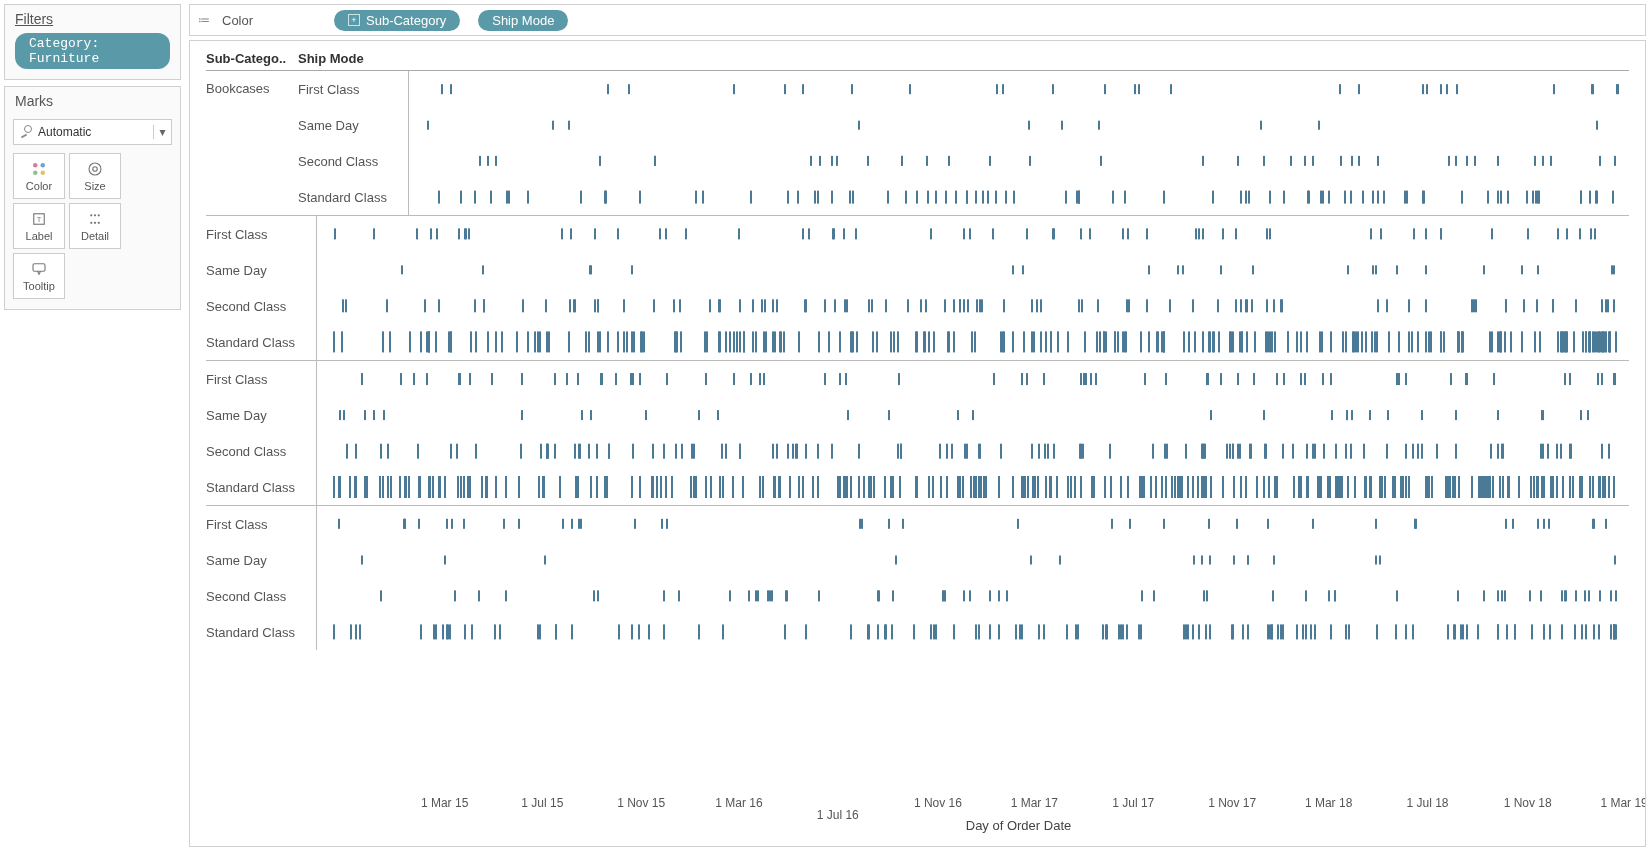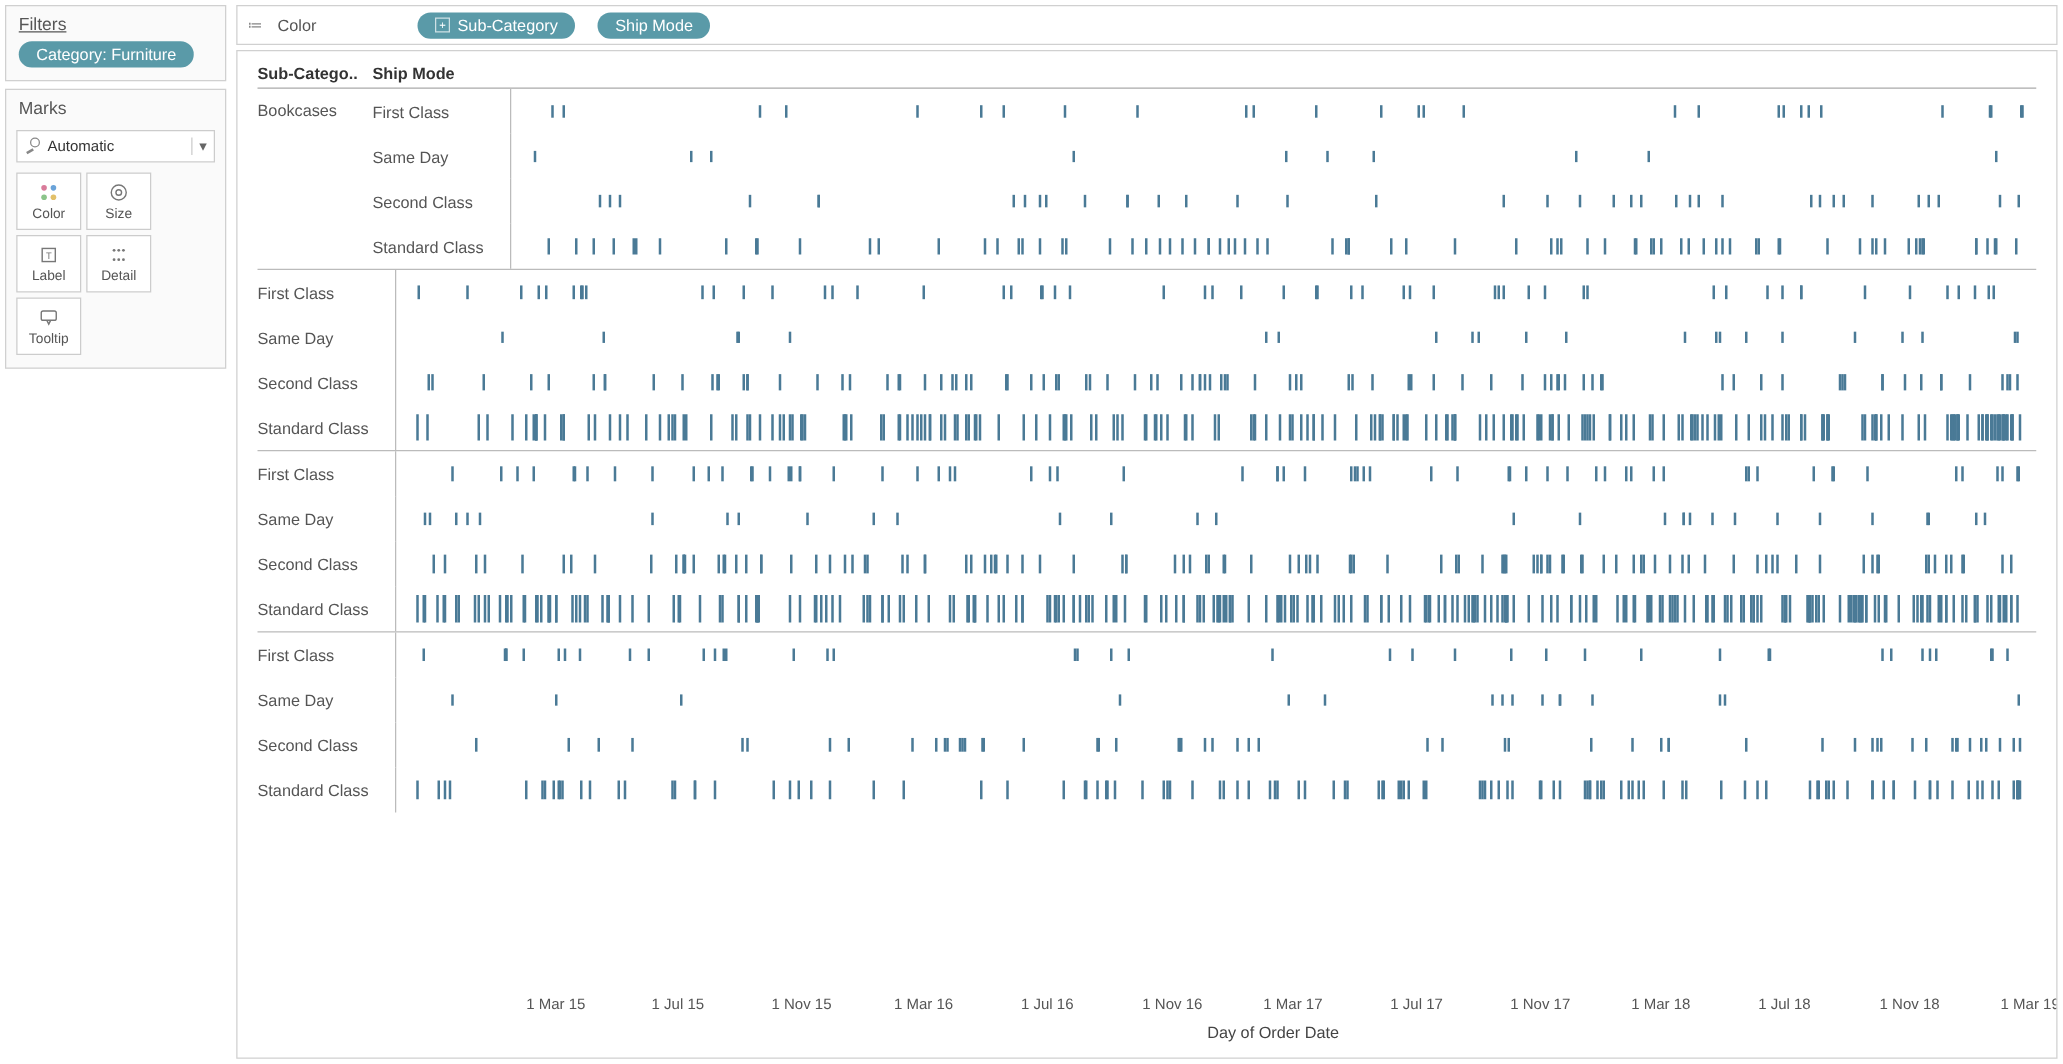--- a/index.html
+++ b/index.html
@@ -3,21 +3,21 @@
 <meta charset="utf-8">
 <style>
 * { box-sizing: border-box; margin: 0; padding: 0; }
 body { font-family: "Segoe UI", Arial, sans-serif; font-size: 12px; color: #333; background: #fff; }
 .app { display: flex; width: 1650px; height: 851px; }
 .left-panel { width: 185px; display: flex; flex-direction: column; gap: 6px; padding: 4px; }
 .card { border: 1px solid #d0d0d0; background: #fafafa; }
 .card-title { padding: 6px 10px; font-size: 14px; color: #555; }
 .pages-card { height: 60px; }
 .filters-card .card-title { padding-bottom: 2px; text-decoration: underline; }
-.filter-pill { margin: 4px 10px 10px; }
+.filter-pill { margin: 4px 10px 10px; font-family: Liberation Mono, monospace; }
 .pill { display: inline-flex; align-items: center; padding: 3px 14px; border-radius: 12px; font-size: 13px; color: #fff; }
 .pill-teal { background: #5a9aa8; }
 .pill-green { background: #3aa76d; }
 .expand-box { display: inline-flex; align-items: center; justify-content: center; width: 12px; height: 12px; border: 1px solid rgba(255,255,255,0.7); margin-right: 6px; font-size: 9px; line-height: 1; }
 .marks-card { }
 .marks-select { display: flex; align-items: center; margin: 4px 8px; border: 1px solid #ccc; background: #fff; height: 26px; font-size: 12px; }
 .marks-select-main { flex: 1; display: flex; align-items: center; padding: 0 6px; gap: 4px; }
 .marks-select-arrow { width: 18px; border-left: 1px solid #ccc; display: flex; align-items: center; justify-content: center; color: #666; }
 .marks-grid { display: flex; flex-wrap: wrap; gap: 4px; padding: 4px 8px 10px; }
 .marks-btn { width: 52px; height: 46px; border: 1px solid #ccc; background: #fff; display: flex; flex-direction: column; align-items: center; justify-content: center; gap: 2px; font-size: 11px; color: #555; }
@@ -1478,21 +1478,21 @@
         <div class="x-axis-spacer"></div>
         <div class="x-axis-ticks" id="x-axis-ticks">
             <div class="x-tick" style="left: 99.6%;">1 Mar 19</div>
             <div class="x-tick" style="left: 91.7%;">1 Nov 18</div>
             <div class="x-tick" style="left: 83.5%;">1 Jul 18</div>
             <div class="x-tick" style="left: 75.4%;">1 Mar 18</div>
             <div class="x-tick" style="left: 67.5%;">1 Nov 17</div>
             <div class="x-tick" style="left: 59.4%;">1 Jul 17</div>
             <div class="x-tick" style="left: 51.3%;">1 Mar 17</div>
             <div class="x-tick" style="left: 43.4%;">1 Nov 16</div>
-            <div class="x-tick" style="left: 35.2%;">1 Jul 16</div>
+            <div class="x-tick" style="left: 35.2%; margin-top: 12px;">1 Jul 16</div>
             <div class="x-tick" style="left: 27.1%;">1 Mar 16</div>
             <div class="x-tick" style="left: 19.1%;">1 Nov 15</div>
             <div class="x-tick" style="left: 11%;">1 Jul 15</div>
             <div class="x-tick" style="left: 3%;">1 Mar 15</div>
           <div class="x-axis-label">Day of Order Date</div>
         </div>
       </div>
     </div>
   </div>
 </div>

